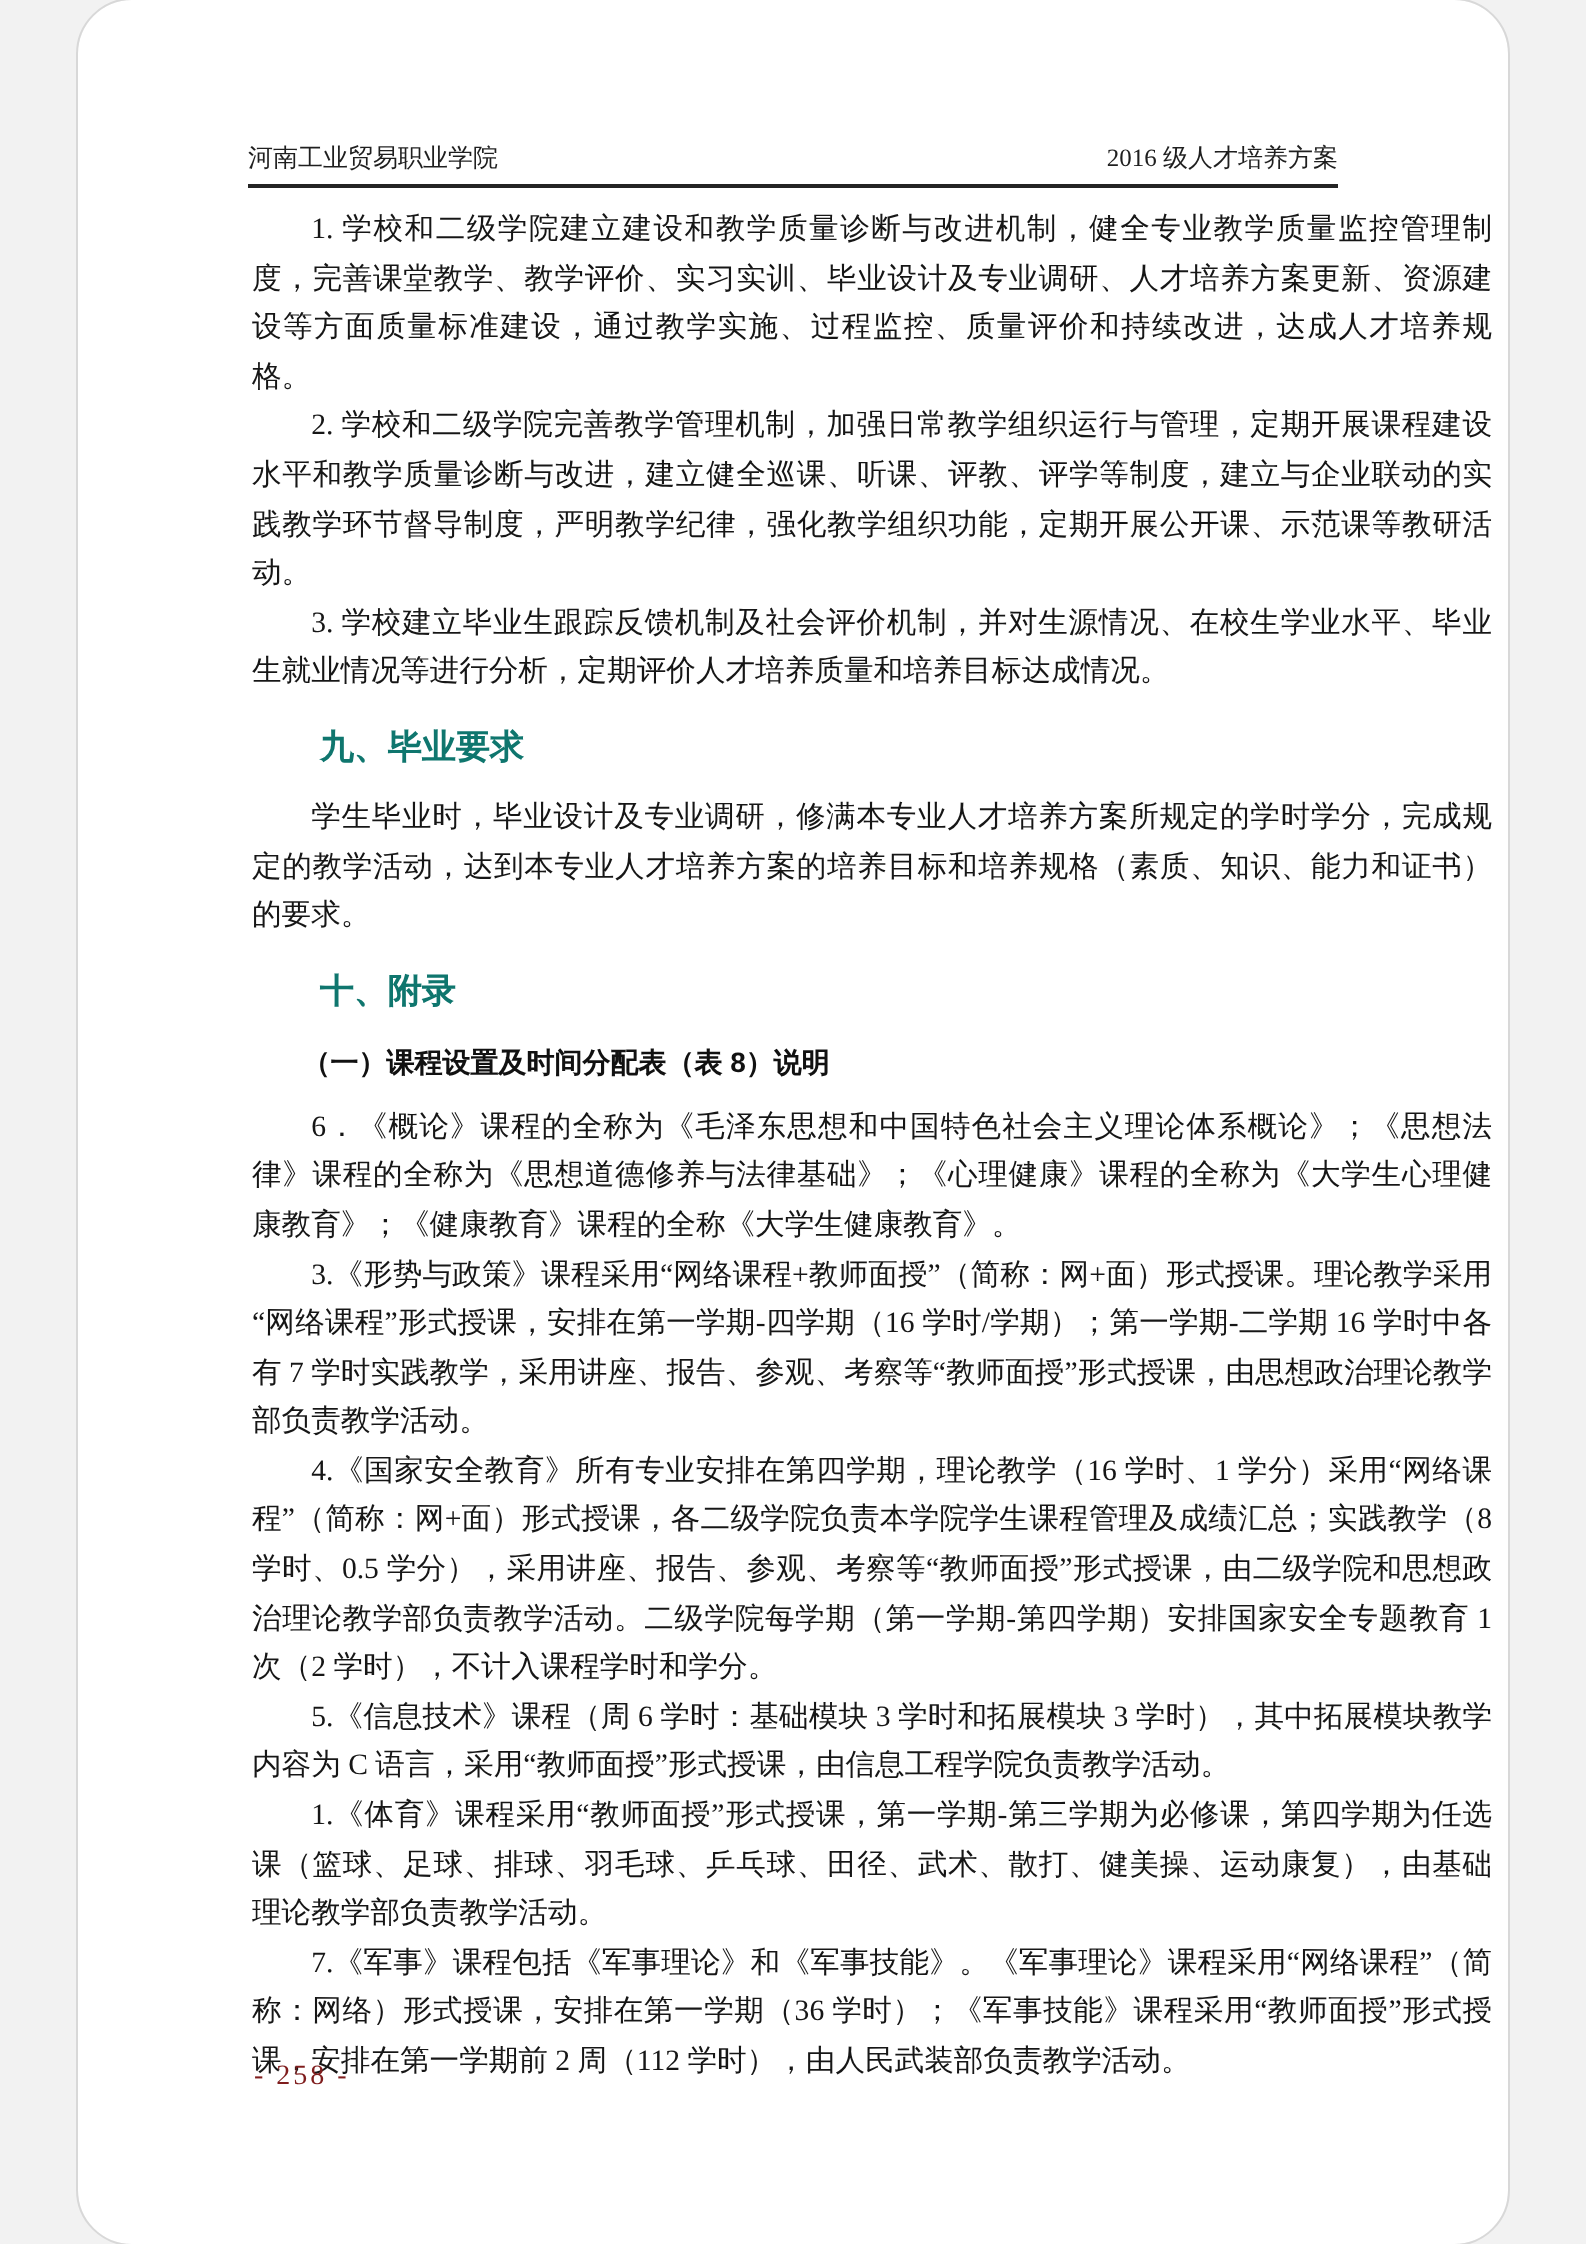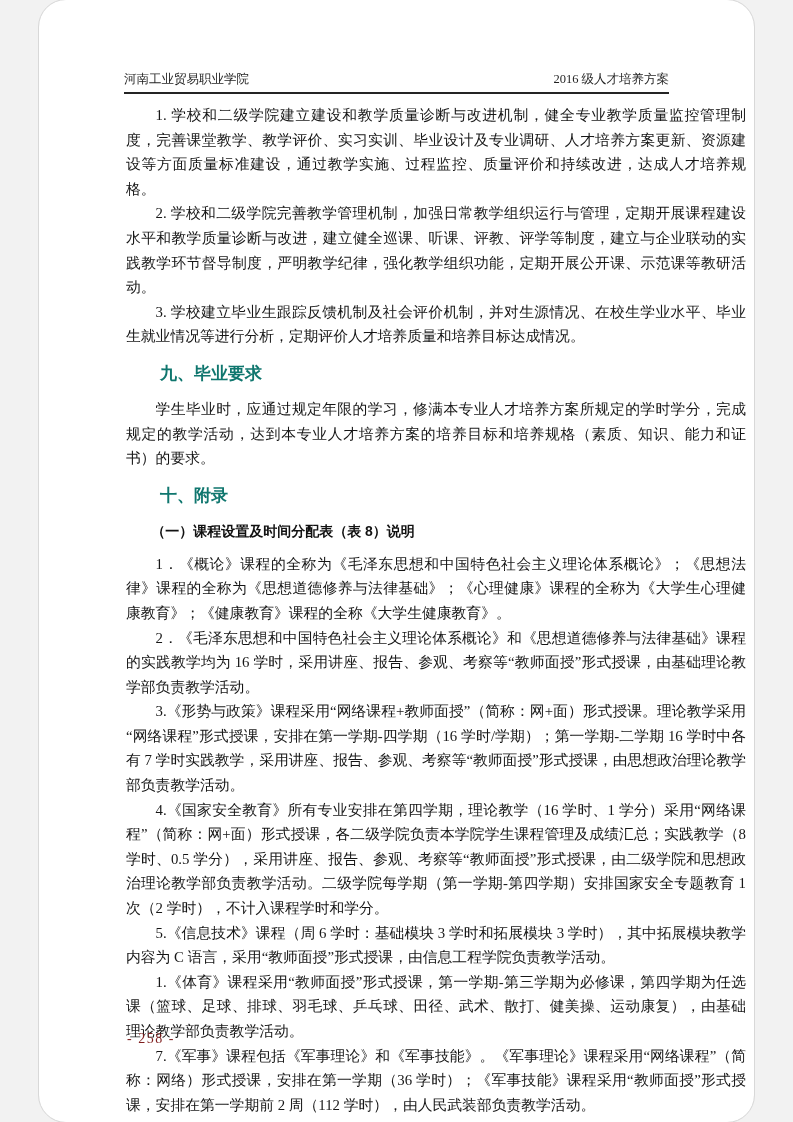--- a/index.html
+++ b/index.html
@@ -89,25 +89,24 @@
     <span>河南工业贸易职业学院</span>
     <span>2016 级人才培养方案</span>
   </div>
 
   <div class="document-body">
 
   <p class="para">1. 学校和二级学院建立建设和教学质量诊断与改进机制，健全专业教学质量监控管理制度，完善课堂教学、教学评价、实习实训、毕业设计及专业调研、人才培养方案更新、资源建设等方面质量标准建设，通过教学实施、过程监控、质量评价和持续改进，达成人才培养规格。</p>
       <p class="para">2. 学校和二级学院完善教学管理机制，加强日常教学组织运行与管理，定期开展课程建设水平和教学质量诊断与改进，建立健全巡课、听课、评教、评学等制度，建立与企业联动的实践教学环节督导制度，严明教学纪律，强化教学组织功能，定期开展公开课、示范课等教研活动。</p>
       <p class="para">3. 学校建立毕业生跟踪反馈机制及社会评价机制，并对生源情况、在校生学业水平、毕业生就业情况等进行分析，定期评价人才培养质量和培养目标达成情况。</p>
       <h2 class="h-major">九、毕业要求</h2>
-      <p class="para">学生毕业时，应通过规定年限的学习，修满本专业人才培养方案所规定的学时学分，完成规定的教学活动，达到本专业人才培养方案的培养目标和培养规格（素质、知识、能力和证书）的要求。</p>
+      <p class="para">学生毕业时，毕业设计及专业调研，修满本专业人才培养方案所规定的学时学分，完成规定的教学活动，达到本专业人才培养方案的培养目标和培养规格（素质、知识、能力和证书）的要求。</p>
       <h2 class="h-major">十、附录</h2>
       <h3 class="h-minor">（一）课程设置及时间分配表（表 8）说明</h3>
-      <p class="para">1．《概论》课程的全称为《毛泽东思想和中国特色社会主义理论体系概论》；《思想法律》课程的全称为《思想道德修养与法律基础》；《心理健康》课程的全称为《大学生心理健康教育》；《健康教育》课程的全称《大学生健康教育》。</p>
-      <p class="para">2．《毛泽东思想和中国特色社会主义理论体系概论》和《思想道德修养与法律基础》课程的实践教学均为 16 学时，采用讲座、报告、参观、考察等“教师面授”形式授课，由基础理论教学部负责教学活动。</p>
+      <p class="para">6．《概论》课程的全称为《毛泽东思想和中国特色社会主义理论体系概论》；《思想法律》课程的全称为《思想道德修养与法律基础》；《心理健康》课程的全称为《大学生心理健康教育》；《健康教育》课程的全称《大学生健康教育》。</p>
       <p class="para">3.《形势与政策》课程采用“网络课程+教师面授”（简称：网+面）形式授课。理论教学采用“网络课程”形式授课，安排在第一学期-四学期（16 学时/学期）；第一学期-二学期 16 学时中各有 7 学时实践教学，采用讲座、报告、参观、考察等“教师面授”形式授课，由思想政治理论教学部负责教学活动。</p>
       <p class="para">4.《国家安全教育》所有专业安排在第四学期，理论教学（16 学时、1 学分）采用“网络课程”（简称：网+面）形式授课，各二级学院负责本学院学生课程管理及成绩汇总；实践教学（8 学时、0.5 学分），采用讲座、报告、参观、考察等“教师面授”形式授课，由二级学院和思想政治理论教学部负责教学活动。二级学院每学期（第一学期-第四学期）安排国家安全专题教育 1 次（2 学时），不计入课程学时和学分。</p>
       <p class="para">5.《信息技术》课程（周 6 学时：基础模块 3 学时和拓展模块 3 学时），其中拓展模块教学内容为 C 语言，采用“教师面授”形式授课，由信息工程学院负责教学活动。</p>
       <p class="para">1.《体育》课程采用“教师面授”形式授课，第一学期-第三学期为必修课，第四学期为任选课（篮球、足球、排球、羽毛球、乒乓球、田径、武术、散打、健美操、运动康复），由基础理论教学部负责教学活动。</p>
       <p class="para">7.《军事》课程包括《军事理论》和《军事技能》。《军事理论》课程采用“网络课程”（简称：网络）形式授课，安排在第一学期（36 学时）；《军事技能》课程采用“教师面授”形式授课，安排在第一学期前 2 周（112 学时），由人民武装部负责教学活动。</p>
     </div>
 
   <div class="page-footer">
     <span>- 258 -</span>
   </div>

